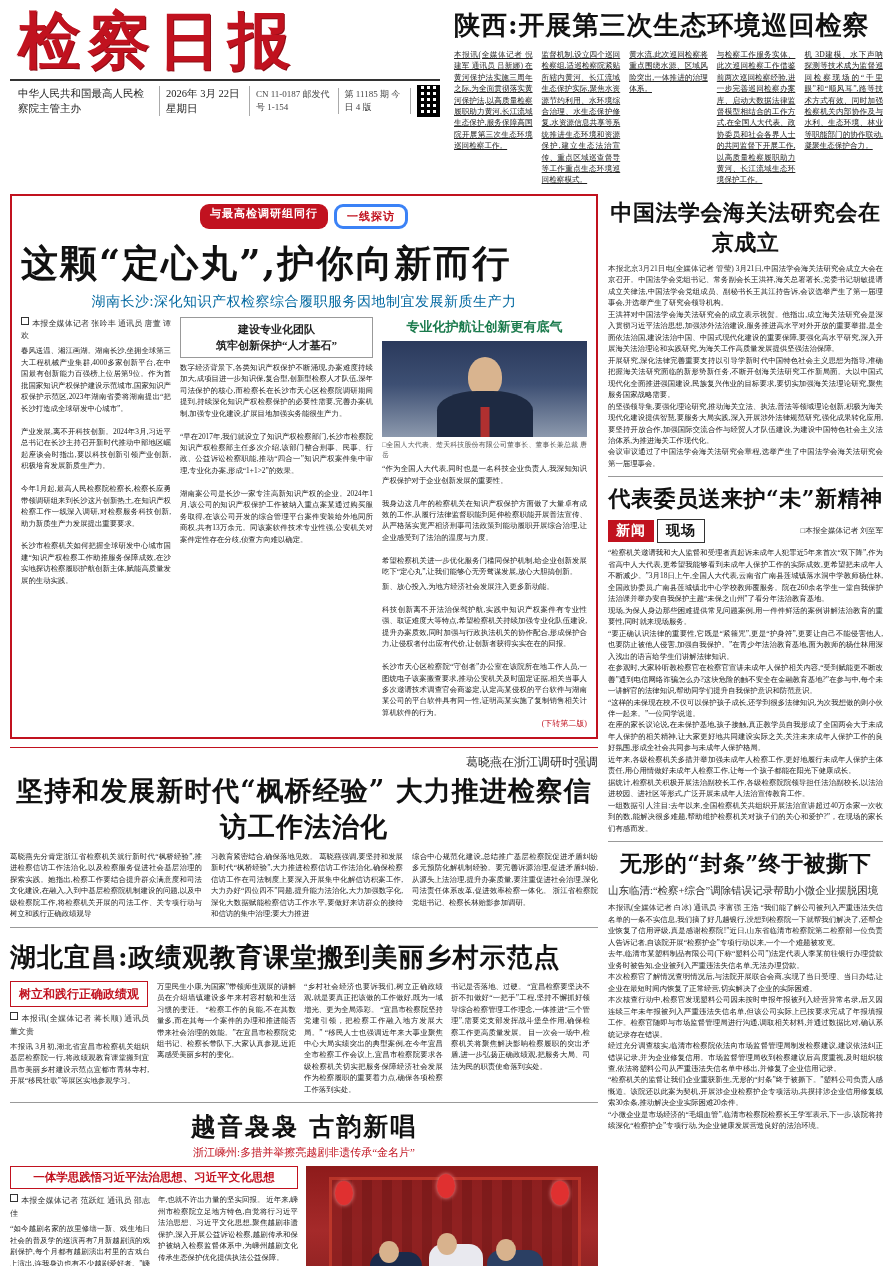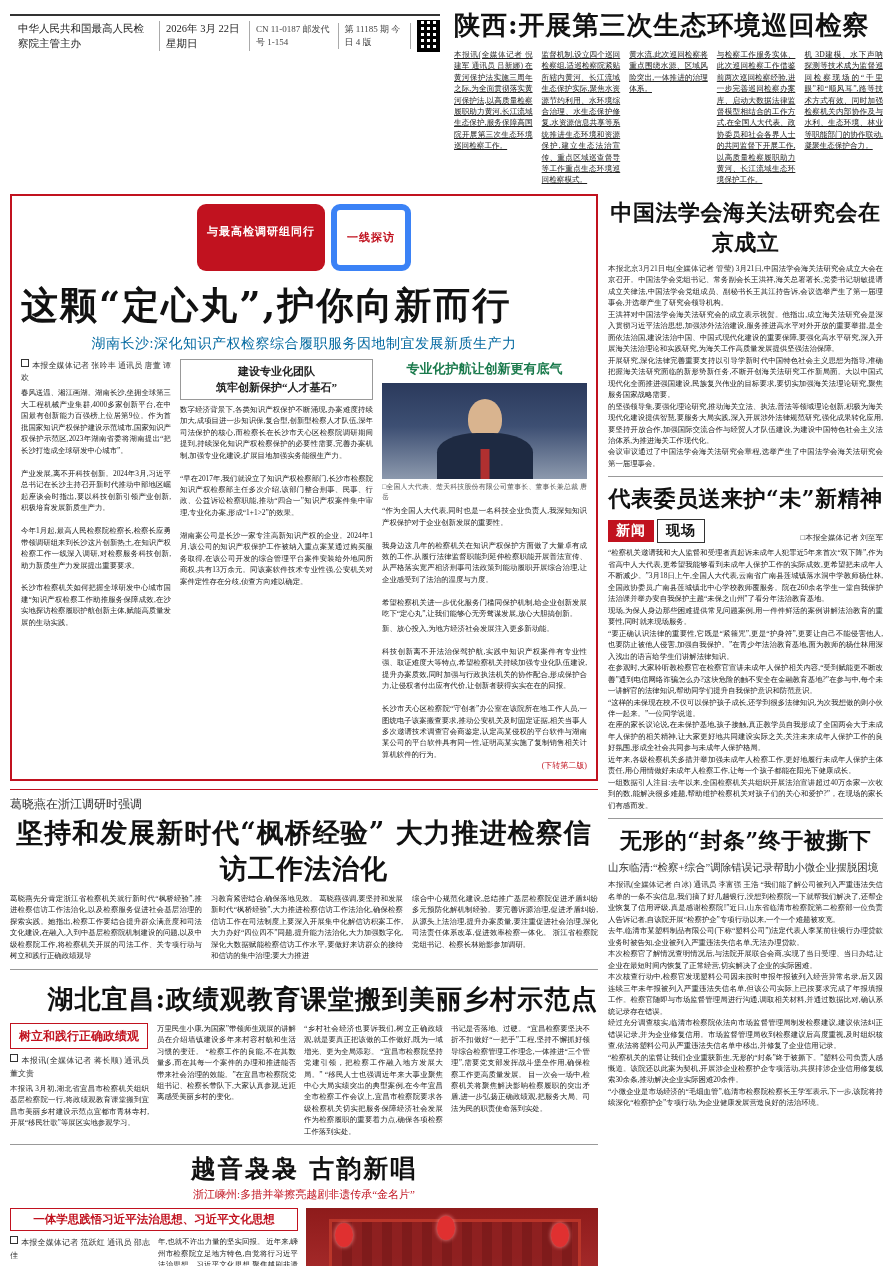--- a/index.html
+++ b/index.html
@@ -21,41 +21,41 @@
   .mast-right{flex:1;padding-left:14px;}
   .top-head{font-size:26px;font-weight:700;letter-spacing:1px;color:#111;font-family:"DejaVu Serif",serif;}
   .top-cols{display:flex;margin-top:6px;gap:9px;}
   .top-col{flex:1;font-size:7.6px;line-height:1.5;text-align:justify;color:#222;text-decoration:underline;}
   .byline{font-size:7.6px;color:#333;}
   .main{display:flex;margin-top:8px;gap:10px;}
   .left{width:588px;}
   .right{width:275px;}
   .redbox{border:2px solid #c1121f;padding:8px 9px 6px 9px;position:relative;}
   .tagrow{display:flex;justify-content:center;gap:6px;margin-bottom:4px;}
-  .tag{background:#c1121f;color:#fff;font-size:11px;padding:20px 10px;border-radius:9px;font-weight:700;letter-spacing:1px;}
-  .tag.outline{background:#fff;color:#c1121f;border:6px solid #3b82f6;}
+  .tag{background:#c1121f;color:#fff;font-size:11px;padding:2px 10px;border-radius:9px;font-weight:700;letter-spacing:1px;}
+  .tag.outline{background:#fff;color:#c1121f;border:3px solid #3b82f6;}
   .bighead{font-size:37px;font-weight:700;text-align:left;letter-spacing:2px;color:#111;font-family:"DejaVu Serif",serif;margin:10px 0 4px;}
   .subhead{font-size:14px;color:#0369a1;text-align:center;letter-spacing:.5px;margin-bottom:6px;}
   .cols3{display:flex;gap:9px;}
   .c{font-size:7.4px;line-height:1.55;text-align:justify;color:#222;}
   .c1{width:150px;}
   .c2{width:193px;}
   .c3{flex:1;}
   .kicker{font-size:8px;color:#333;margin-bottom:3px;}
   .boxhead{border:1px solid #999;text-align:center;font-size:11px;font-weight:700;padding:3px 2px;margin-bottom:4px;line-height:1.5;}
   .greenhead{color:#1a7a4c;font-size:13px;font-weight:700;text-align:center;margin-bottom:4px;}
   .portrait{width:100%;height:96px;background:linear-gradient(180deg,#2b3a5c 0%,#3d4f73 45%,#8c99ad 100%);position:relative;margin-bottom:3px;}
   .portrait .face{position:absolute;left:50%;top:16px;transform:translateX(-50%);width:34px;height:40px;border-radius:50% 50% 45% 45%;background:#d9b48f;}
   .portrait .body{position:absolute;left:50%;bottom:0;transform:translateX(-50%);width:96px;height:46px;background:#1e2a42;border-radius:42% 42% 0 0;}
   .portrait .tie{position:absolute;left:50%;bottom:0;transform:translateX(-50%);width:9px;height:30px;background:#b03030;}
   .cap{font-size:7px;color:#555;line-height:1.45;text-align:justify;}
   .redline{border-top:1px solid #c1121f;margin:8px 0 6px;}
-  .sec-head{font-size:12px;text-align:left;color:#333;margin-bottom:2px;}
+  .sec-head{font-size:12px;text-align:right;color:#333;margin-bottom:2px;}
   .hl2{font-size:27px;font-weight:700;text-align:center;letter-spacing:1px;font-family:"DejaVu Serif",serif;margin-bottom:6px;}
-  .hl3{font-size:26px;font-weight:700;letter-spacing:1px;font-family:"DejaVu Serif",serif;margin:12px 0 6px;text-align:right;}
+  .hl3{font-size:26px;font-weight:700;letter-spacing:1px;font-family:"DejaVu Serif",serif;margin:12px 0 6px;}
   .label-box{border:1px solid #c1121f;color:#c1121f;display:inline-block;font-size:12px;padding:3px 8px;font-weight:700;margin-bottom:5px;}
   .cols4{display:flex;gap:8px;}
   .cols4 .c{width:139px;}
   .hl4{font-size:25px;font-weight:700;text-align:center;letter-spacing:2px;font-family:"DejaVu Serif",serif;}
   .sub4{font-size:11px;color:#c1121f;text-align:center;margin:2px 0 6px;}
   .photo{width:100%;height:185px;background:linear-gradient(180deg,#8e1b1b 0%,#a52a2a 35%,#6b1414 100%);position:relative;overflow:hidden;}
   .photo .lantern{position:absolute;width:18px;height:24px;background:#e03030;border-radius:50%;box-shadow:0 0 4px #ff8a8a;}
   .photo .door{position:absolute;left:8%;top:6%;width:84%;height:88%;border:3px solid #c0392b;background:repeating-linear-gradient(90deg,#8d2020 0 10px,#7a1a1a 10px 20px);opacity:.85;}
   .photo .p1{position:absolute;left:22%;bottom:2%;width:52px;height:96px;background:#1b2a4a;border-radius:14px 14px 0 0;}
   .photo .p2{position:absolute;left:42%;bottom:2%;width:54px;height:104px;background:#e9e9ef;border-radius:14px 14px 0 0;}
@@ -71,20 +71,21 @@
   .jump{font-size:8px;color:#c1121f;text-align:right;}
   .sq{display:inline-block;width:6px;height:6px;border:1px solid #333;margin-right:3px;vertical-align:1px;}
 </style>
 </head>
 <body>
 
 <div class="page">
 
   <div class="masthead">
     <div class="mast-left">
+      <div class="mast-logo">检察日报</div>
       <div class="mast-rule"></div>
       <div class="mast-meta">
         <div class="mm">中华人民共和国最高人民检察院主管主办</div>
         <div class="mm">2026年 3月 22日 星期日</div>
         <div class="mm small">CN 11-0187  邮发代号 1-154</div>
         <div class="mm small">第 11185 期  今日 4 版</div>
         <div class="qr"></div>
       </div>
     </div>
     <div class="mast-right">
@@ -262,33 +263,34 @@
         <div class="rtxt">王洪祥对中国法学会海关法研究会的成立表示祝贺。他指出,成立海关法研究会是深入贯彻习近平法治思想,加强涉外法治建设,服务推进高水平对外开放的重要举措,是全面依法治国,建设法治中国、中国式现代化建设的重要保障,要强化高水平研究,深入开展海关法治理论和实践研究,为海关工作高质量发展提供坚强法治保障。</div>
         <div class="rtxt">开展研究,深化法律完善重要支持以引导学新时代中国特色社会主义思想为指导,准确把握海关法研究面临的新形势新任务,不断开创海关法研究工作新局面。大以中国式现代化全面推进强国建设,民族复兴伟业的目标要求,要切实加强海关法理论研究,聚焦服务国家战略需要。</div>
         <div class="rtxt">的坚强领导集,要强化理论研究,推动海关立法、执法,普法等领域理论创新,积极为海关现代化建设提供智慧,要服务大局实践,深入开展涉外法律规范研究,强化成果转化应用,要坚持开放合作,加强国际交流合作与经贸人才队伍建设,为建设中国特色社会主义法治体系,为推进海关工作现代化。</div>
         <div class="rtxt">会议审议通过了中国法学会海关法研究会章程,选举产生了中国法学会海关法研究会第一届理事会。</div>
       </div>
 
       <div class="rule"></div>
 
       <div>
         <div class="rcol-head big">代表委员送来护“未”新精神</div>
-        <div style="display:flex;align-items:flex-end;justify-content:space-between;margin-bottom:4px">
+        <div style="display:flex;align-items:center;justify-content:space-between;margin-bottom:4px">
           <div>
             <span class="news-badge">新闻</span><span class="news-badge2">现场</span>
           </div>
           <div class="byline">□本报全媒体记者  刘至军</div>
         </div>
         <div class="rtxt">“检察机关邀请我和大人监督和受理者真起诉未成年人犯罪近5年来首次“双下降”,作为省高中人大代表,更希望我能够看到未成年人保护工作的实际成效,更希望把未成年人不断减少。”3月18日上午,全国人大代表,云南省广南县莲城镇落水洞中学教师杨仕林,全国政协委员,广南县莲城镇北中心学校教师覆服务。院在260余名学生一堂自我保护法治课并举办安自我保护主题“未保之山州”了看分年法治教育基地。</div>
         <div class="rtxt">现场,为保人身边那些困难提供常见问题案例,用一件件鲜活的案例讲解法治教育的重要性,同时就来现场服务。</div>
         <div class="rtxt">“要正确认识法律的重要性,它既是“紧箍咒”,更是“护身符”,更要让自己不能侵害他人,也要防止被他人侵害,加强自我保护。”在青少年法治教育基地,面为教师的杨仕林用深入浅出的语言给学生们讲解法律知识。</div>
         <div class="rtxt">在参观时,大家聆听教检察官在检察官宣讲未成年人保护相关内容,“受到赋能更不断改善”通到电信网络诈骗怎么办?这块危险的触不安全在金融教育基地?”在参与中,每个未一讲解官的法律知识,帮助同学们提升自我保护意识和防范意识。</div>
         <div class="rtxt">“这样的未保现在校,不仅可以保护孩子成长,还学到很多法律知识,为次我想做的则小伙伴一起来。”一位同学说道。</div>
         <div class="rtxt">在座的家长议论说,在未保护基地,孩子接触,真正教学员自我形成了全国两会大于未成年人保护的相关精神,让大家更好地共同建设实际之关,关注未来成年人保护工作的良好氛围,形成全社会共同参与未成年人保护格局。</div>
         <div class="rtxt">近年来,各级检察机关多措并举加强未成年人检察工作,更好地履行未成年人保护主体责任,用心用情做好未成年人检察工作,让每一个孩子都能在阳光下健康成长。</div>
+        <div class="rtxt">据统计,检察机关积极开展法治副校长工作,各级检察院院领导担任法治副校长,以法治进校园、进社区等形式,广泛开展未成年人法治宣传教育工作。</div>
         <div class="rtxt">一组数据引人注目:去年以来,全国检察机关共组织开展法治宣讲超过40万余家一次收到的数,能解决很多难题,帮助维护检察机关对孩子们的关心和爱护?”，在现场的家长们有感而发。</div>
       </div>
 
       <div class="rule"></div>
 
       <div>
         <div class="rcol-head big">无形的“封条”终于被撕下</div>
         <div class="rsub">山东临清:“检察+综合”调除错误记录帮助小微企业摆脱困境</div>
         <div class="rtxt">
           <span class="byline">本报讯(全媒体记者 白冰)  通讯员 李富强 王浩</span>

